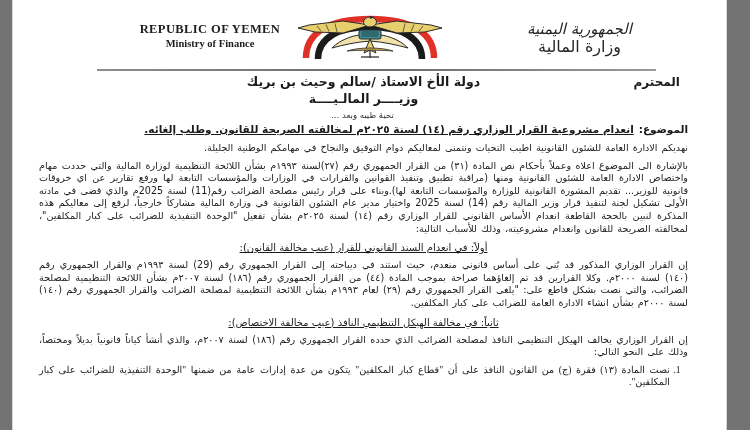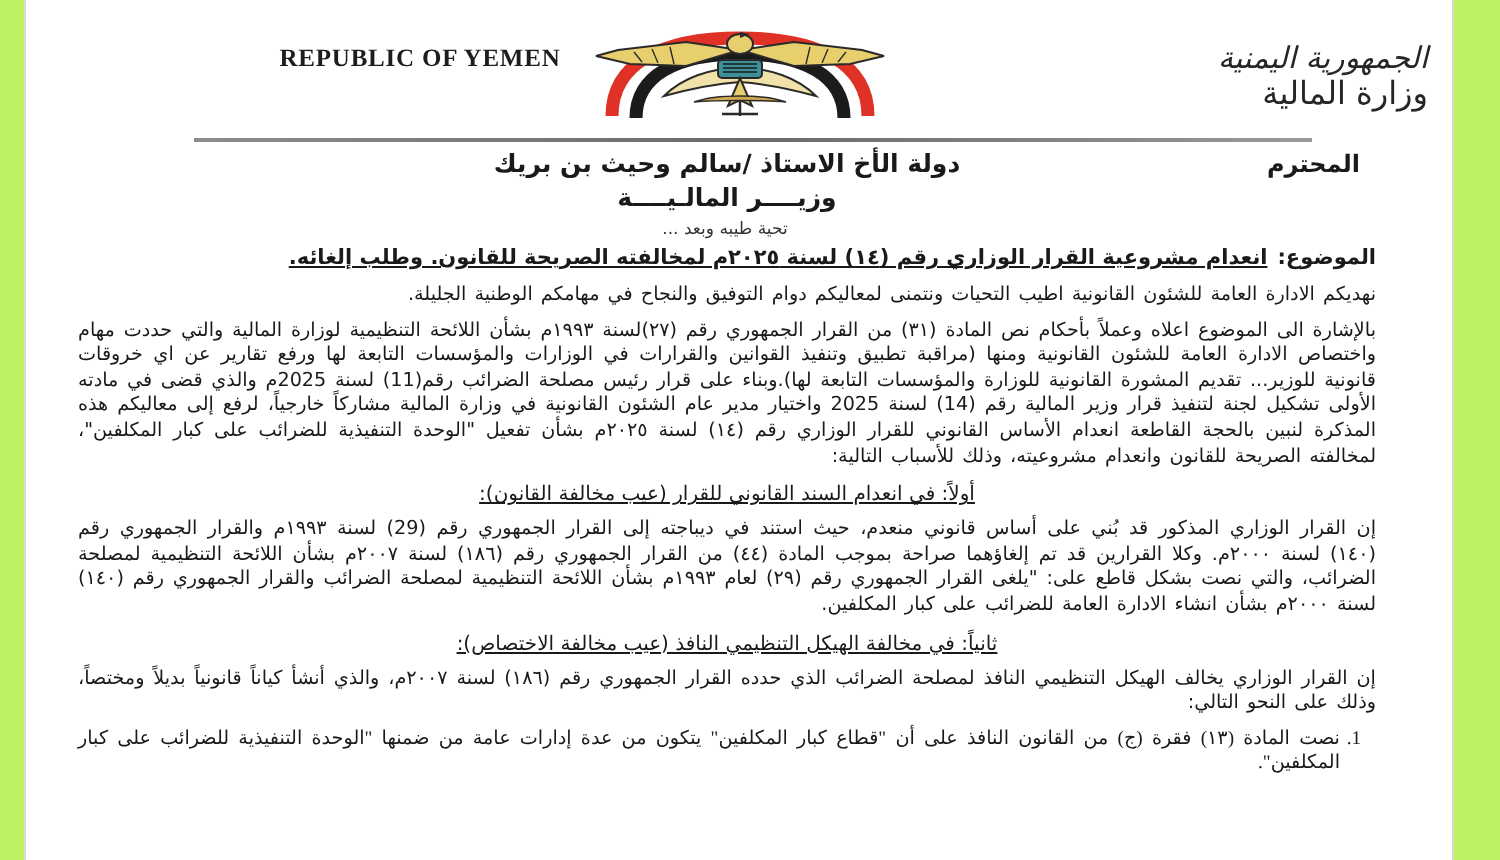--- a/index.html
+++ b/index.html
@@ -13,21 +13,21 @@
     height: 430px;
     overflow: hidden;
     font-family: "DejaVu Sans", "Liberation Sans", sans-serif;
   }
 
   
   #viewport {
     position: relative;
     width: 750px;
     height: 430px;
-    background: #bef264;
+    background: #737373;
   }
   #page {
     position: absolute;
     left: 12px;
     top: 0px;
     width: 715px;
     height: 430px;
     background: #ffffff;
     border-left: 1px solid #d8d8d8;
     border-right: 1px solid #d8d8d8;
@@ -58,23 +58,24 @@
     white-space: nowrap;
   }
   .lh-en-line2 {
     font-size: 10.5px;
     font-weight: bold;
     line-height: 14px;
     white-space: nowrap;
   }
   .lh-arabic {
     position: absolute;
-    right: 12px;
+    right: 39px;
     top: 12px;
     width: 215px;
+    text-align: center;
     color: #262626;
     direction: rtl;
   }
   .lh-ar-line1 {
     font-size: 15px;
     line-height: 19px;
     font-style: italic;
     letter-spacing: 1px;
     white-space: nowrap;
   }
@@ -191,20 +192,21 @@
 </head>
 <body>
 
 <div id="viewport">
   <div id="page">
 
     <div class="letterhead">
 
       <div class="lh-english">
         <div class="lh-en-line1">REPUBLIC OF YEMEN</div>
+        <div class="lh-en-line2">Ministry of Finance</div>
       </div>
 
       <svg class="emblem" viewBox="0 0 300 104">
 
         <path d="M22 96 C 22 44, 70 18, 150 18 C 230 18, 278 44, 278 96" fill="none" stroke="#e03127" stroke-width="13"></path>
 
         <path d="M46 98 C 46 56, 86 34, 150 34 C 214 34, 254 56, 254 98" fill="none" stroke="#1b1b1b" stroke-width="13"></path>
 
         <path d="M150 30 L 96 22 L 28 30 L 6 36 L 40 44 L 96 46 Z" fill="#e8cf6d" stroke="#2a2a2a" stroke-width="2"></path>
         <path d="M150 30 L 204 22 L 272 30 L 294 36 L 260 44 L 204 46 Z" fill="#e8cf6d" stroke="#2a2a2a" stroke-width="2"></path>

